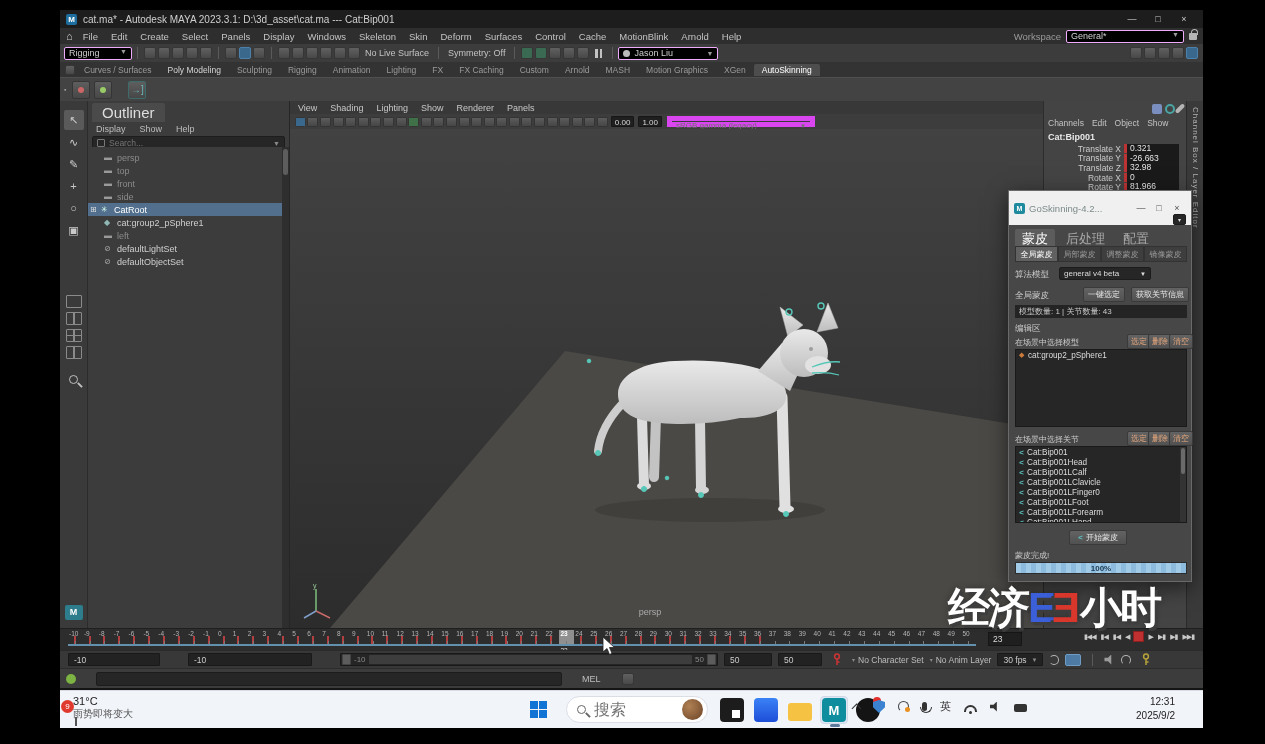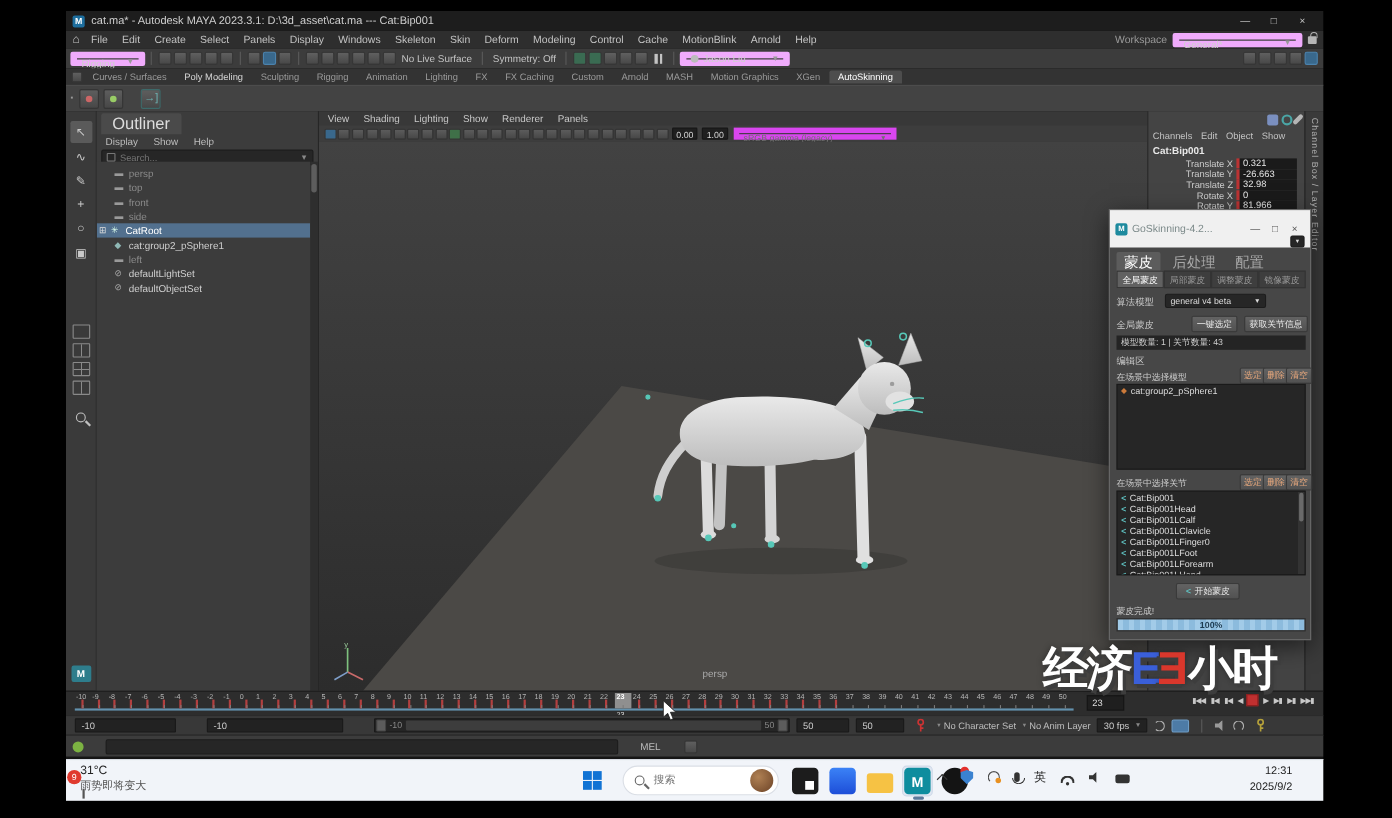--- a/index.html
+++ b/index.html
@@ -7,21 +7,21 @@
   .abs{position:absolute}
   .f{display:flex;align-items:center}
   .grow{flex:1}
   .vdiv{width:1px;height:12px;background:#5a5a5a;margin:0 5px;flex:none}
   
   #titlebar{left:60px;top:10px;width:1143px;height:18px;background:#1d1d1d;color:#cfcfcf;font-size:10px;padding:0 6px}
   .mayaicon{width:11px;height:11px;background:#1d6e9e;border-radius:2px;color:#fff;font-size:8px;font-weight:bold;display:flex;align-items:center;justify-content:center;margin-right:6px;flex:none}
   .wbtn{width:26px;text-align:center;color:#c8c8c8;font-size:9px}
   #menubar{left:60px;top:28px;width:1143px;height:16px;background:#2e2e2e;font-size:9.5px;color:#c3c3c3;padding:0 6px}
   .mitem{margin-right:13px;white-space:nowrap}
-  .drop{background:#404040;border:6px solid #f0abfc;border-radius:2px;color:#cfcfcf;font-size:9px;height:13px;display:flex;padding:0 4px}
+  .drop{background:#000000;border:1px solid #f0abfc;border-radius:2px;color:#cfcfcf;font-size:9px;height:13px;display:flex;padding:0 4px}
   .drop .arr{margin-left:auto;color:#9a9a9a;font-size:7px;padding-left:6px}
   .lock{width:8px;height:7px;background:#b5b5b5;border-radius:1px;position:relative;margin-left:5px}
   .lock::before{content:"";position:absolute;left:1.5px;top:-4px;width:5px;height:5px;border:1.5px solid #b5b5b5;border-bottom:none;border-radius:4px 4px 0 0}
   #statusline{left:60px;top:44px;width:1143px;height:18px;background:#3c3c3c;padding:0 4px;font-size:9px;color:#c3c3c3}
   .tico{width:12px;height:12px;background:linear-gradient(#606060,#484848);border:1px solid #363636;border-radius:2px;margin:0 1px;flex:none;display:inline-block}
   .tico.hl{background:#39688c;border-color:#4b82ad}
   .tico.grn{background:#3a6b52}
   .pbar{width:2.5px;height:9px;background:#c3c3c3;margin:0 1px}
   #shelftabs{left:60px;top:62px;width:1143px;height:15px;background:#333;padding:0 4px;font-size:8.5px;color:#9a9a9a}
   .stab{padding:1px 8px;white-space:nowrap}
@@ -128,21 +128,21 @@
   .umb{width:20px;height:10px;background:#5b7bd0;border-radius:20px 20px 0 0;position:relative;margin-top:8px}
   .umb::after{content:"";position:absolute;left:9px;top:9px;width:2px;height:9px;background:#555}
   .badge{position:absolute;left:-5px;top:-8px;width:13px;height:13px;border-radius:50%;background:#e03a2f;color:#fff;font-size:8px;display:flex;align-items:center;justify-content:center}
   #wtemp{font-size:11px;color:#222}
   #wdesc{font-size:10px;color:#555}
   .winlogo{width:17px;height:17px;display:grid;grid-template-columns:8px 8px;grid-template-rows:8px 8px;gap:1px}
   .winlogo i{background:#1173d4}
   #searchpill{position:absolute;left:506px;top:5px;width:142px;height:27px;background:#fff;border:1px solid #dadee5;border-radius:14px;display:flex;align-items:center;padding:0 4px 0 10px}
   #searchpill .mag{border-color:#666}
   #searchpill .mag::after{background:#666}
-  #searchpill input{border:none;outline:none;font-size:10px;color:#555;width:78px;margin-left:8px;background:transparent}
+  #searchpill input{border:none;outline:none;font-size:16px;color:#555;width:78px;margin-left:8px;background:transparent}
   .coco{width:21px;height:21px;border-radius:50%;background:radial-gradient(circle at 35% 35%,#b08154,#6b4226);margin-left:auto}
   .appico{width:24px;height:24px;border-radius:4px;display:flex;align-items:center;justify-content:center}
   .appwrap{position:absolute;top:5px;width:28px;height:28px;display:flex;align-items:center;justify-content:center;border-radius:4px}
   .appwrap.active{background:#dfe7f2;border:1px solid #cfd9e8}
   .underbar{position:absolute;left:9px;bottom:-4px;width:10px;height:3px;border-radius:2px;background:#5b7a9c}
   .tray{position:absolute;top:8px;display:flex;align-items:center;gap:13px;color:#2a2a2a}
   .chev{width:7px;height:7px;border-left:1.6px solid #333;border-top:1.6px solid #333;transform:rotate(45deg);margin-top:3px}
   .shield{width:12px;height:13px;background:#3b82d0;clip-path:polygon(50% 0,100% 16%,100% 55%,50% 100%,0 55%,0 16%)}
   .sync{width:11px;height:11px;border:1.6px solid #444;border-radius:50%;border-bottom-color:transparent;position:relative}
   .sync::after{content:"";position:absolute;right:-2px;bottom:-1px;width:5px;height:5px;border-radius:50%;background:#e89020}
@@ -176,21 +176,21 @@
       <span class="mitem">File</span>
       <span class="mitem">Edit</span>
       <span class="mitem">Create</span>
       <span class="mitem">Select</span>
       <span class="mitem">Panels</span>
       <span class="mitem">Display</span>
       <span class="mitem">Windows</span>
       <span class="mitem">Skeleton</span>
       <span class="mitem">Skin</span>
       <span class="mitem">Deform</span>
-      <span class="mitem">Modeling</span>
+      <span class="mitem">Surfaces</span>
       <span class="mitem">Control</span>
       <span class="mitem">Cache</span>
       <span class="mitem">MotionBlink</span>
       <span class="mitem">Arnold</span>
       <span class="mitem">Help</span>
     </span>
   <span class="grow"></span>
   <span style="color:#9a9a9a;margin-right:5px">Workspace</span>
   <span class="drop" style="width:118px">
     <span>General*</span>

